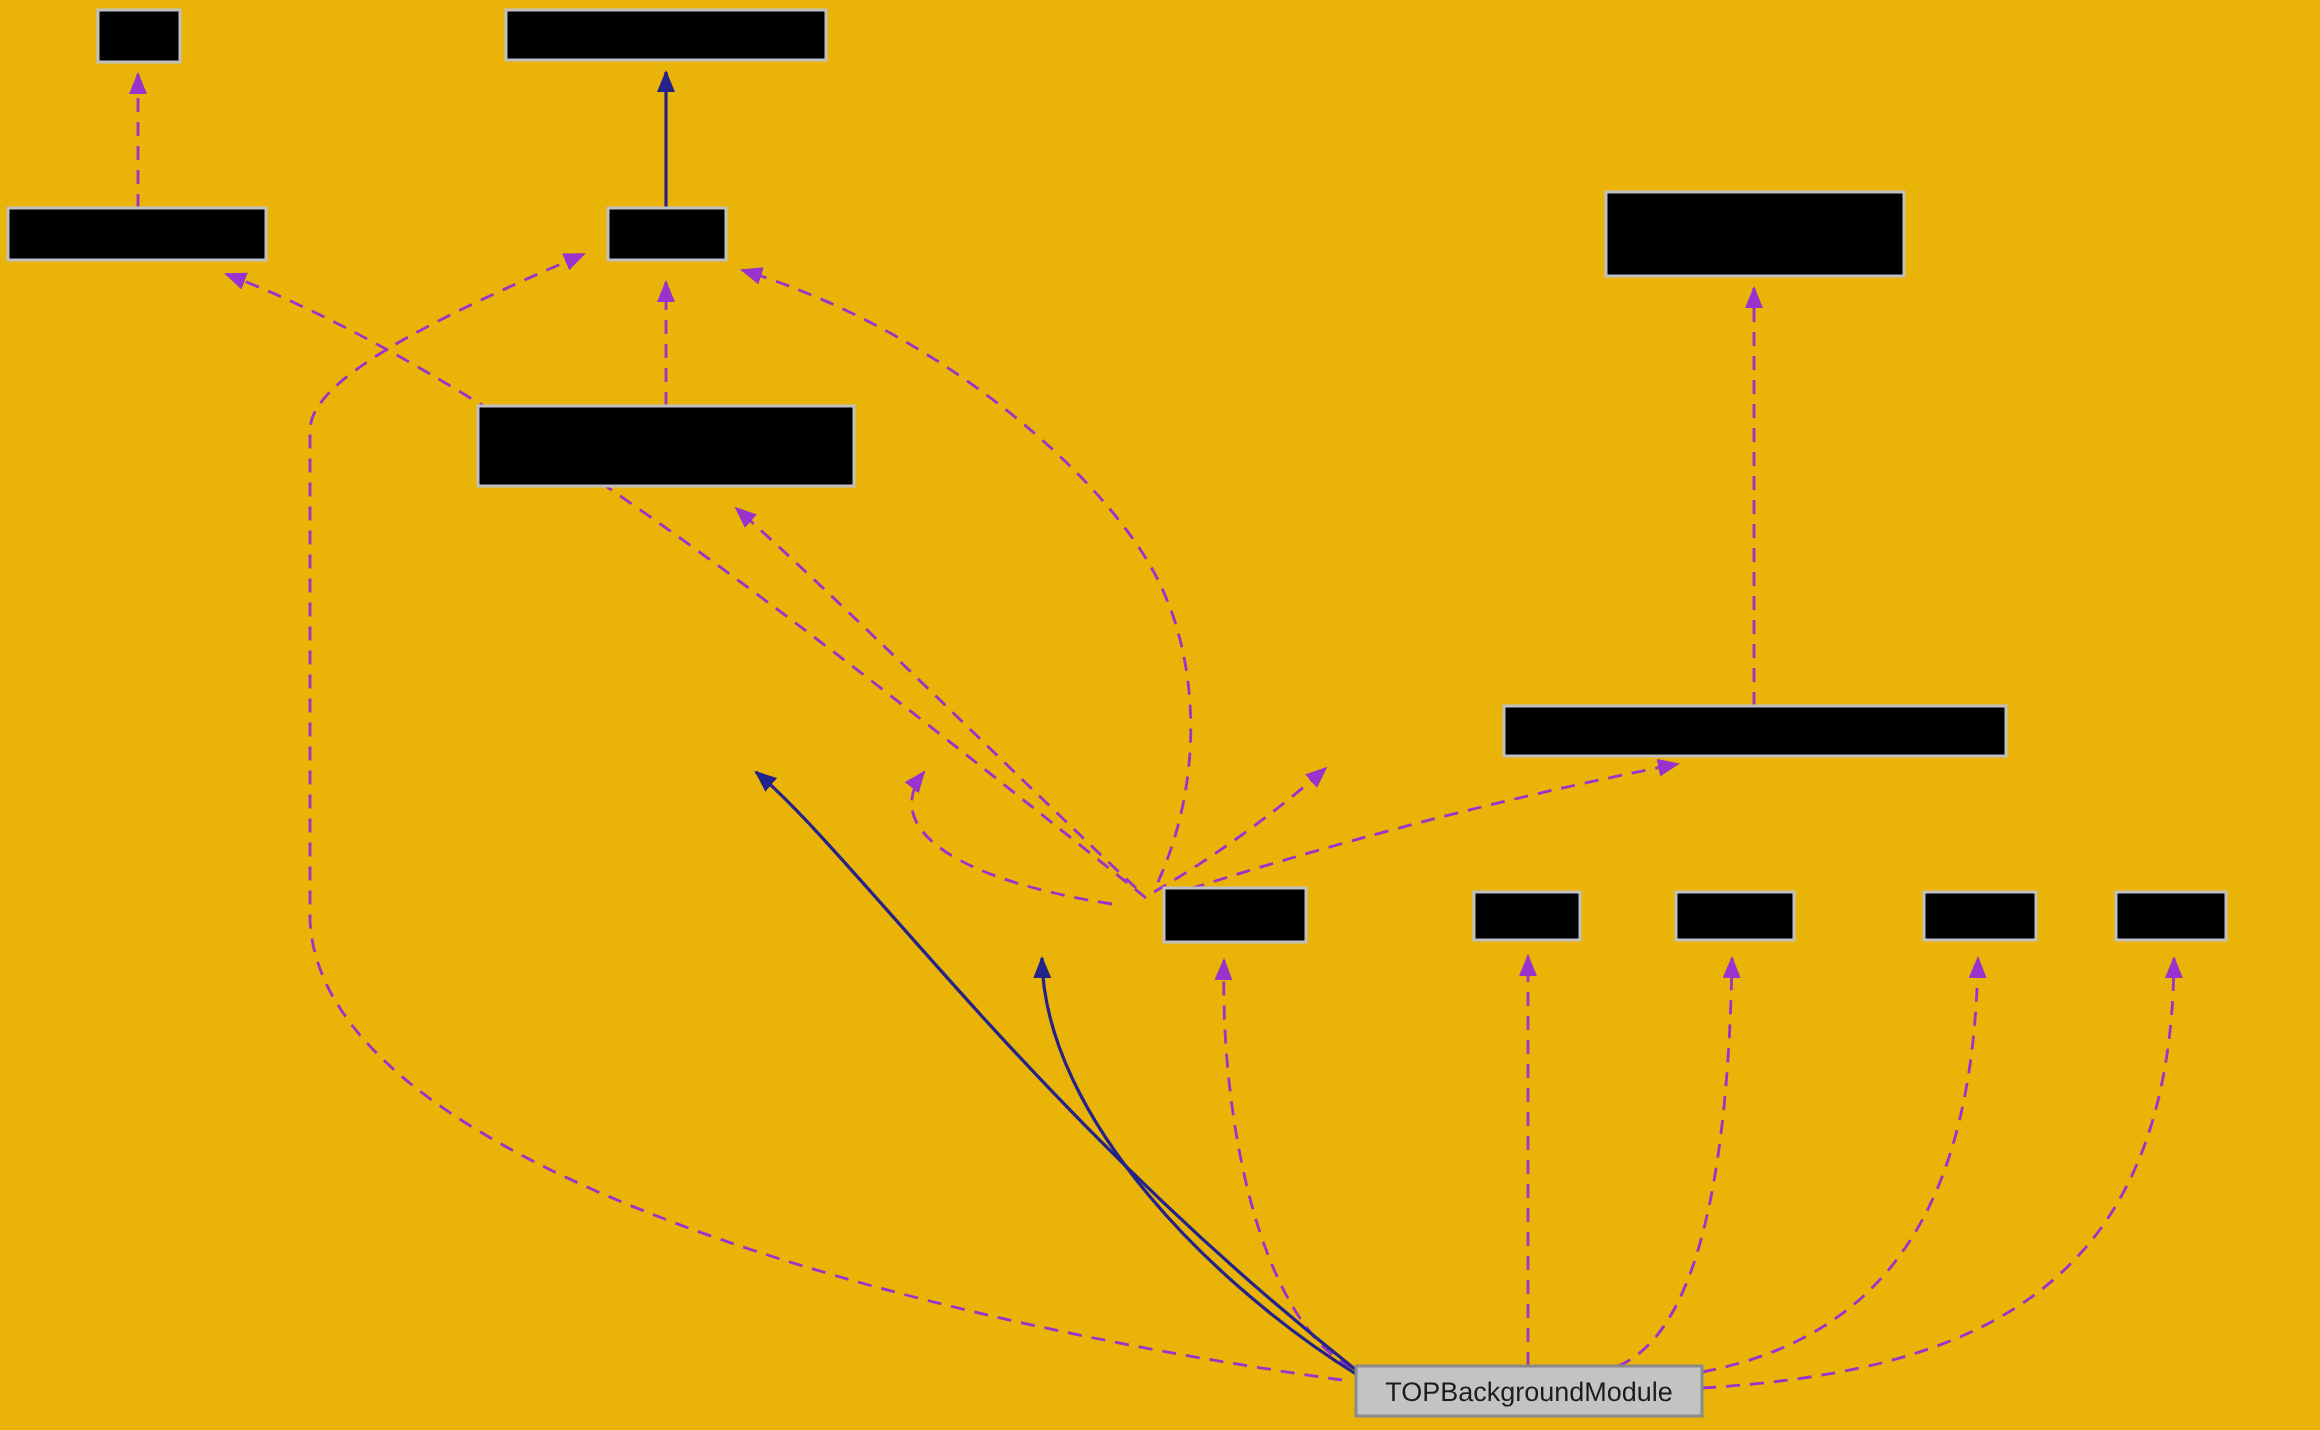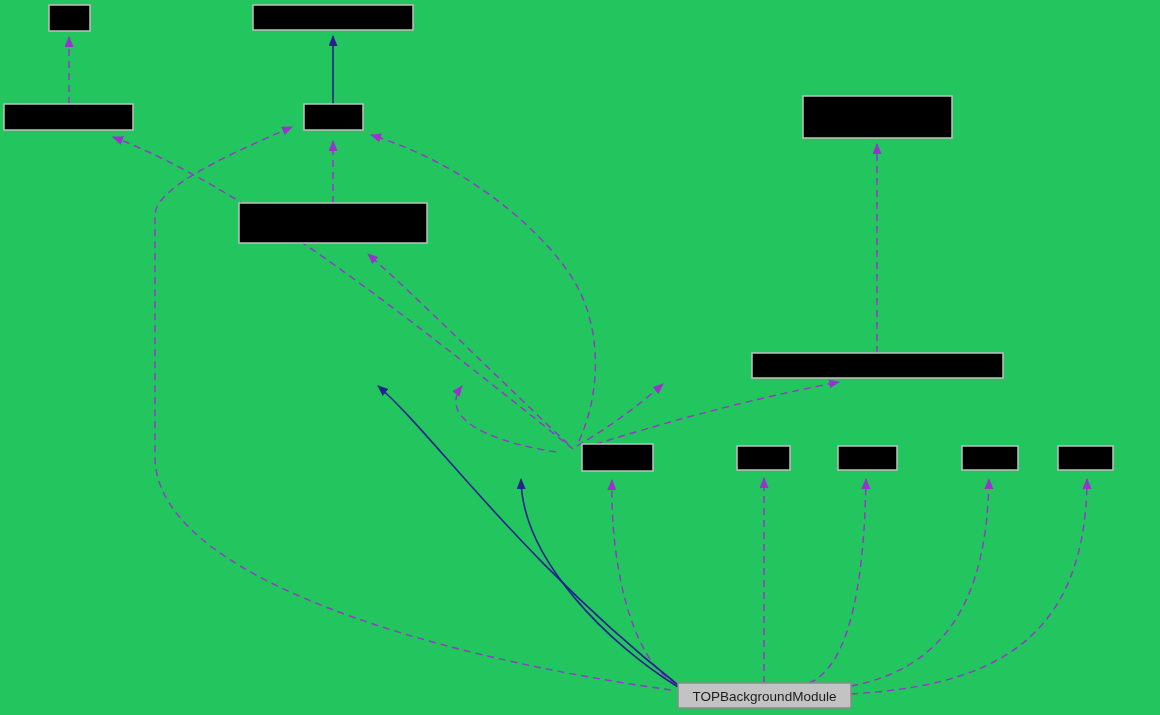--- a/index.html
+++ b/index.html
@@ -1,20 +1,20 @@
 <!DOCTYPE html>
 <html><head>
 <meta charset="utf-8">
 <style>
   html, body { margin: 0; padding: 0; background: #000; }
   .stage {
     position: relative;
     width: 1160px;
     height: 715px;
-    background: #22c55e;
+    background: #eab308;
     overflow: hidden;
     font-family: "Liberation Sans", sans-serif;
   }
   svg { display: block; }
   .edge { fill: none; }
   .edge.dashed { stroke-dasharray: 7 5; stroke-width: 1.4; }
   .edge.solid  { stroke-width: 1.6; }
   .node-rect { stroke-width: 1.5; }
   .node-label {
     font-family: "Liberation Sans", sans-serif;

